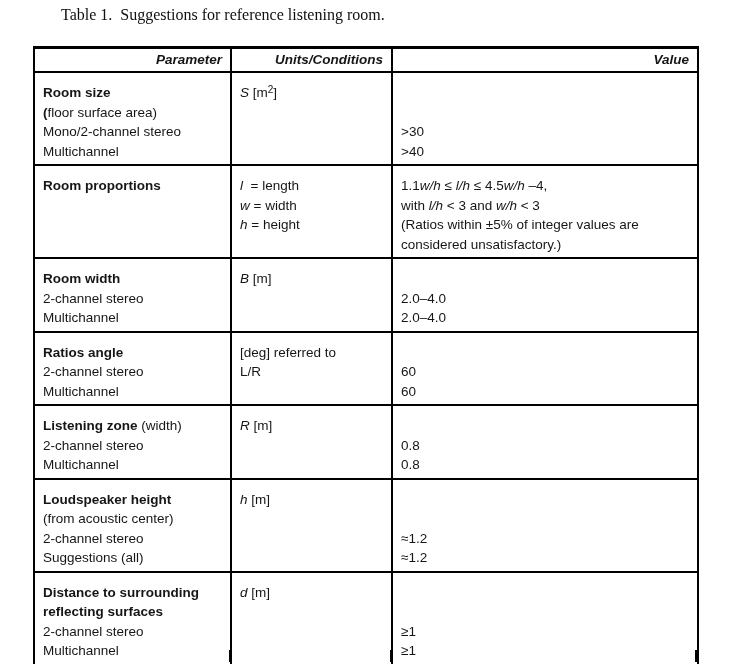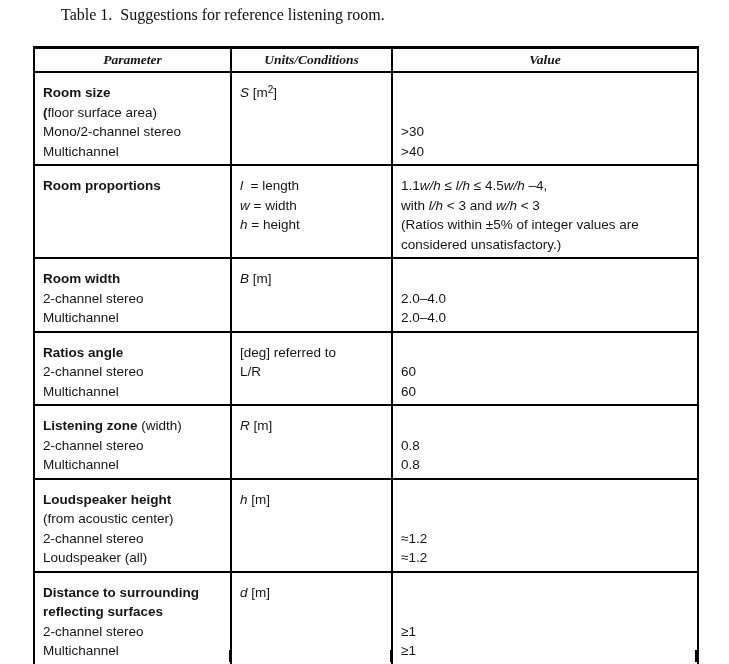--- a/index.html
+++ b/index.html
@@ -36,30 +36,29 @@
     background: #ffffff;
   }
   table.ref-table, .ref-table th, .ref-table td {
     border: 2px solid #000000;
   }
   table.ref-table { border-top-width: 3px; }
   .col-parameter { width: 197px; }
   .col-units     { width: 161px; }
   .col-value     { width: 306px; }
   .ref-table th {
-    text-align: center;
+    text-align: right;
     vertical-align: top;
     font-style: italic;
     font-weight: bold;
     font-size: 13.5px;
     line-height: 18px;
     padding: 2px 8px 2px 8px;
     height: 18px;
     white-space: pre;
-    font-family: Liberation Serif, serif;
   }
   .ref-table td {
     vertical-align: top;
     font-size: 13.5px;
     line-height: 19.5px;
     padding: 10px 8px 3px 8px;
     overflow: hidden;
   }
   .line {
     min-height: 19.5px;
@@ -180,21 +179,21 @@
           <div class="line"></div>
           <div class="line"><span>0.8</span></div>
           <div class="line"><span>0.8</span></div>
         </td>
       </tr>
       <tr>
         <td>
           <div class="line"><span class="b">Loudspeaker height</span></div>
           <div class="line"><span>(from acoustic center)</span></div>
           <div class="line"><span>2-channel stereo</span></div>
-          <div class="line"><span>Loudspeaker (all)</span></div>
+          <div class="line"><span>Suggestions (all)</span></div>
         </td>
         <td>
           <div class="line"><span class="i">h</span><span> [m]</span></div>
         </td>
         <td>
           <div class="line"></div>
           <div class="line"></div>
           <div class="line"><span>≈1.2</span></div>
           <div class="line"><span>≈1.2</span></div>
         </td>

